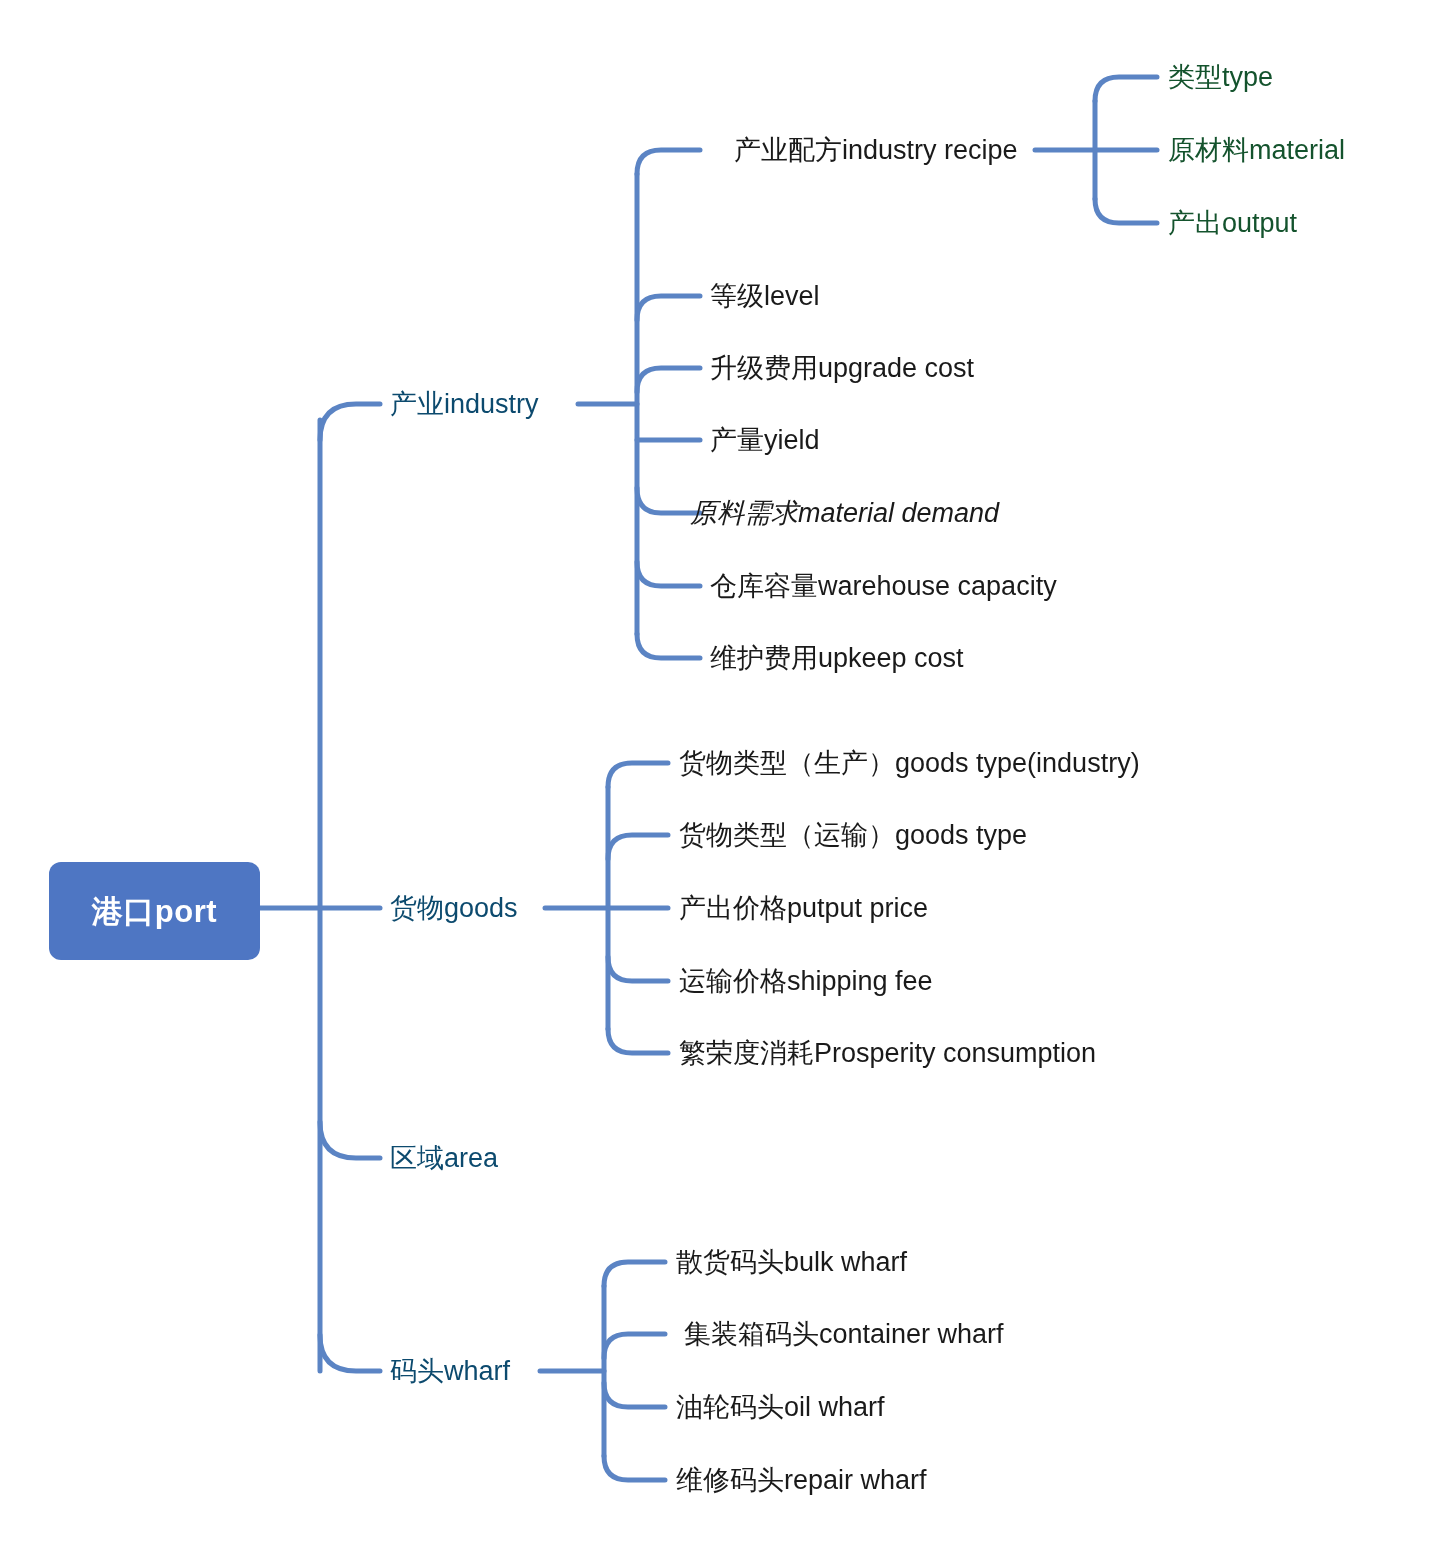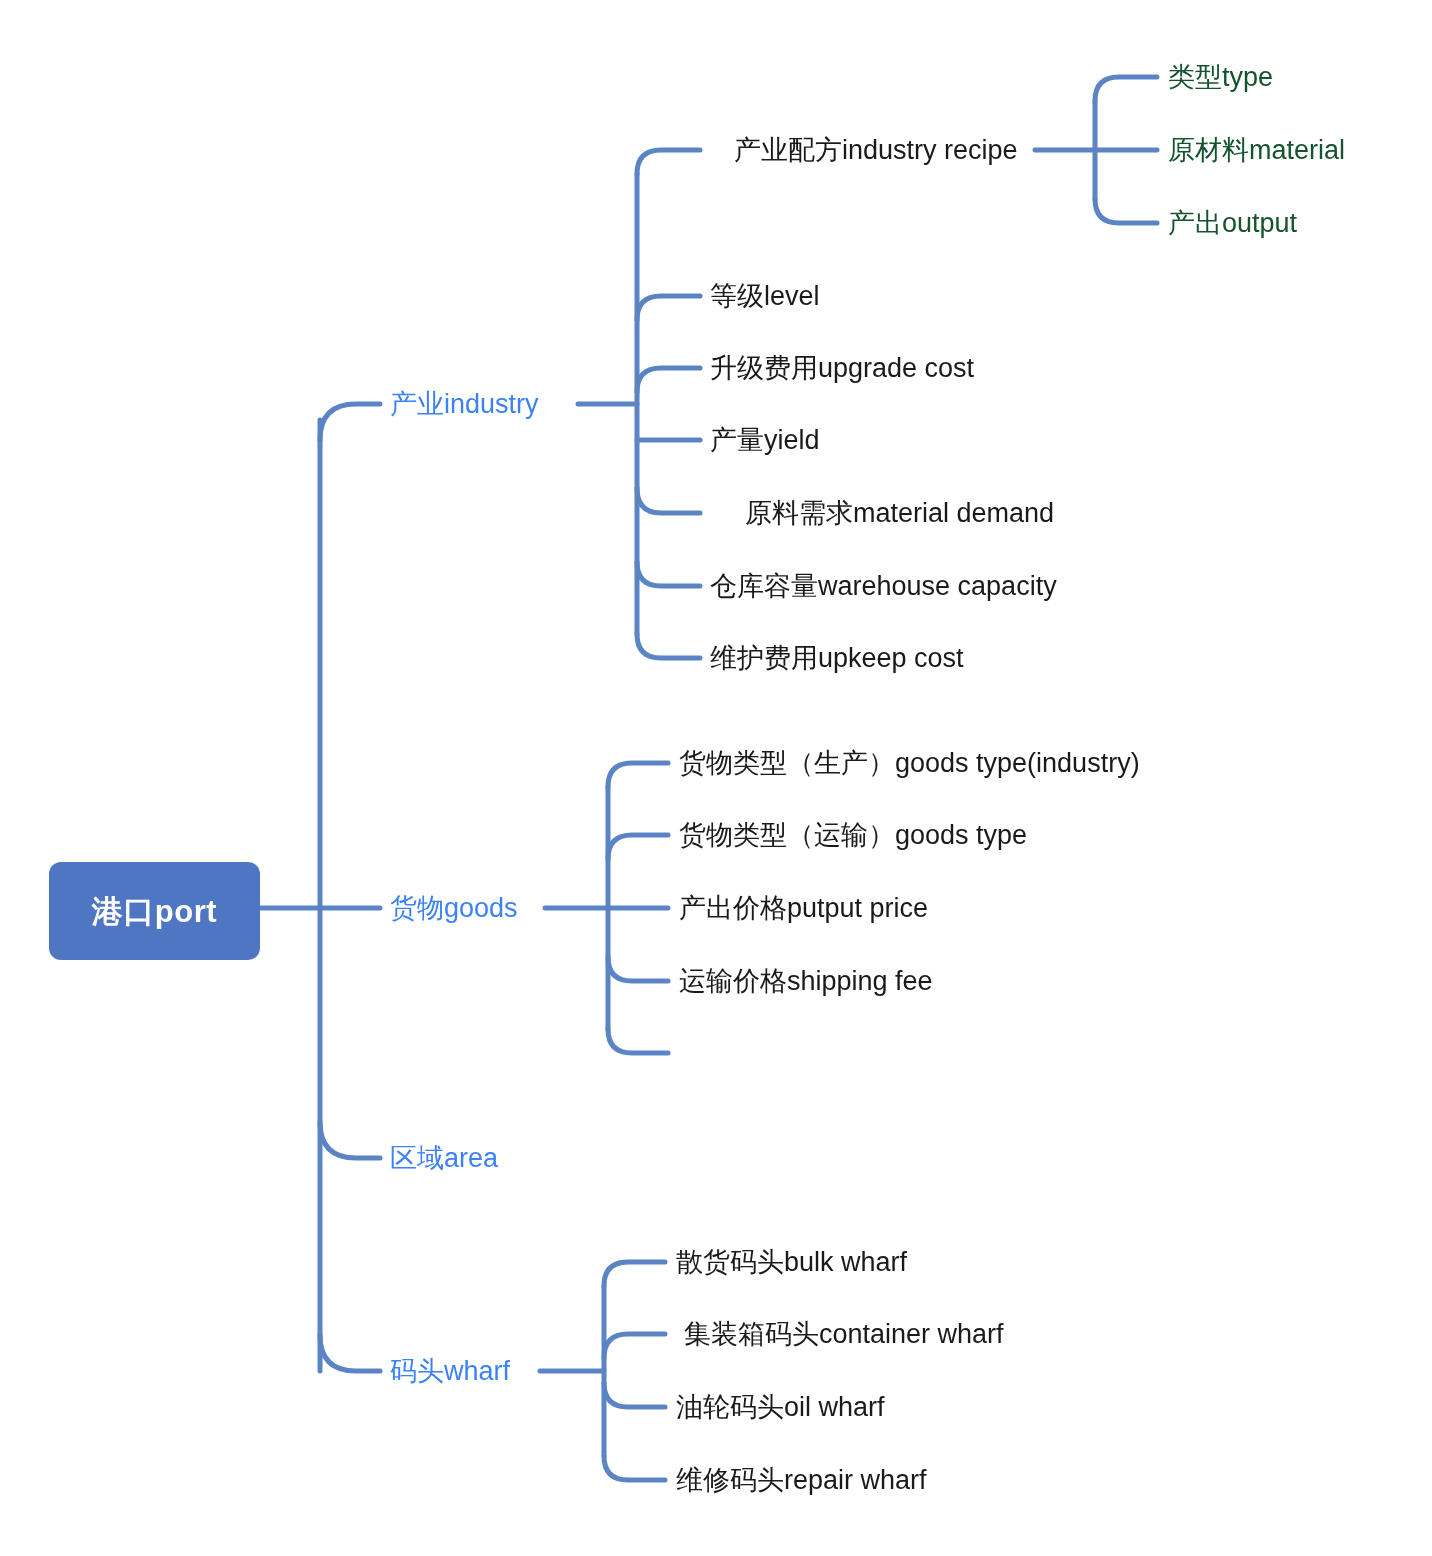--- a/index.html
+++ b/index.html
@@ -34,21 +34,21 @@
     align-items: center;
     justify-content: center;
     border-radius: 12px;
     color: #ffffff;
     font-weight: bold;
     font-size: 31px;
     letter-spacing: 0.5px;
   }
   
   .branch-label {
-    color: #3b82f6;
+    color: #0c4a6e;
     font-size: 27px;
     transform: translateY(-50%);
   }
   
   .leaf-label {
     color: #1a1a1a;
     font-size: 27px;
     transform: translateY(-50%);
   }
   
@@ -143,21 +143,21 @@
   </div>
 
   <div class="node leaf-label" style="left:710px; top:368px;">
     <span>升级费用upgrade cost</span>
   </div>
 
   <div class="node leaf-label" style="left:710px; top:440px;">
     <span>产量yield</span>
   </div>
 
-  <div class="node leaf-label" style="left:745px; top:513px;">
+  <div class="node leaf-label" style="left:690px; top:513px;font-style:italic;">
     <span>原料需求material demand</span>
   </div>
 
   <div class="node leaf-label" style="left:710px; top:586px;">
     <span>仓库容量warehouse capacity</span>
   </div>
 
   <div class="node leaf-label" style="left:710px; top:658px;">
     <span>维护费用upkeep cost</span>
   </div>
@@ -183,20 +183,23 @@
   </div>
 
   <div class="node leaf-label" style="left:679px; top:908px;">
     <span>产出价格putput price</span>
   </div>
 
   <div class="node leaf-label" style="left:679px; top:981px;">
     <span>运输价格shipping fee</span>
   </div>
 
+  <div class="node leaf-label" style="left:679px; top:1053px;">
+    <span>繁荣度消耗Prosperity consumption</span>
+  </div>
 
   <div class="node leaf-label" style="left:676px; top:1262px;">
     <span>散货码头bulk wharf</span>
   </div>
 
   <div class="node leaf-label" style="left:676px; top:1334px;margin-left:8px;">
     <span>集装箱码头container wharf</span>
   </div>
 
   <div class="node leaf-label" style="left:676px; top:1407px;">

